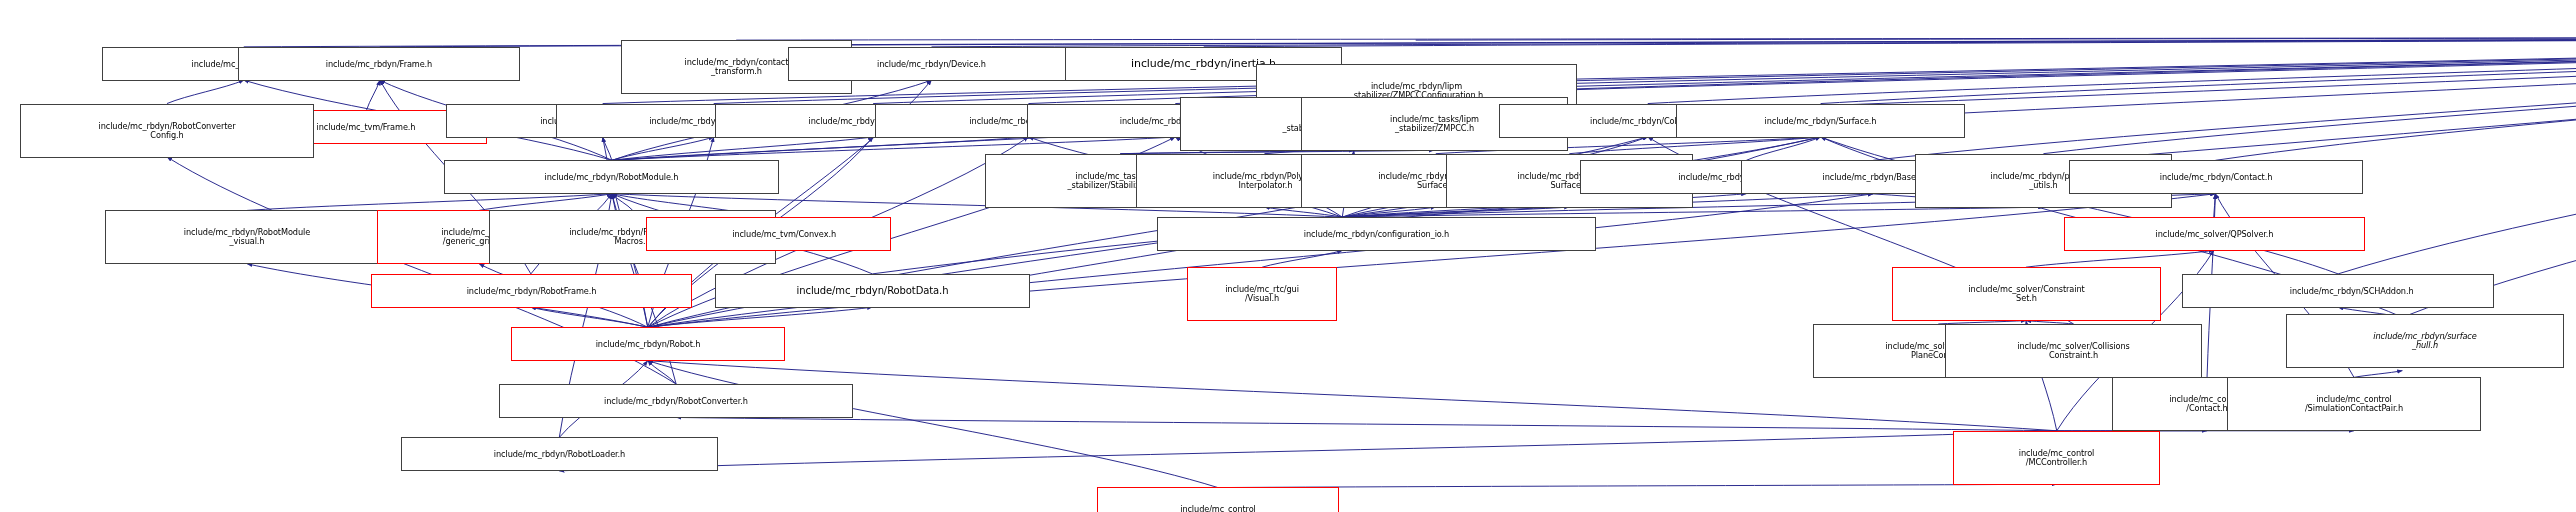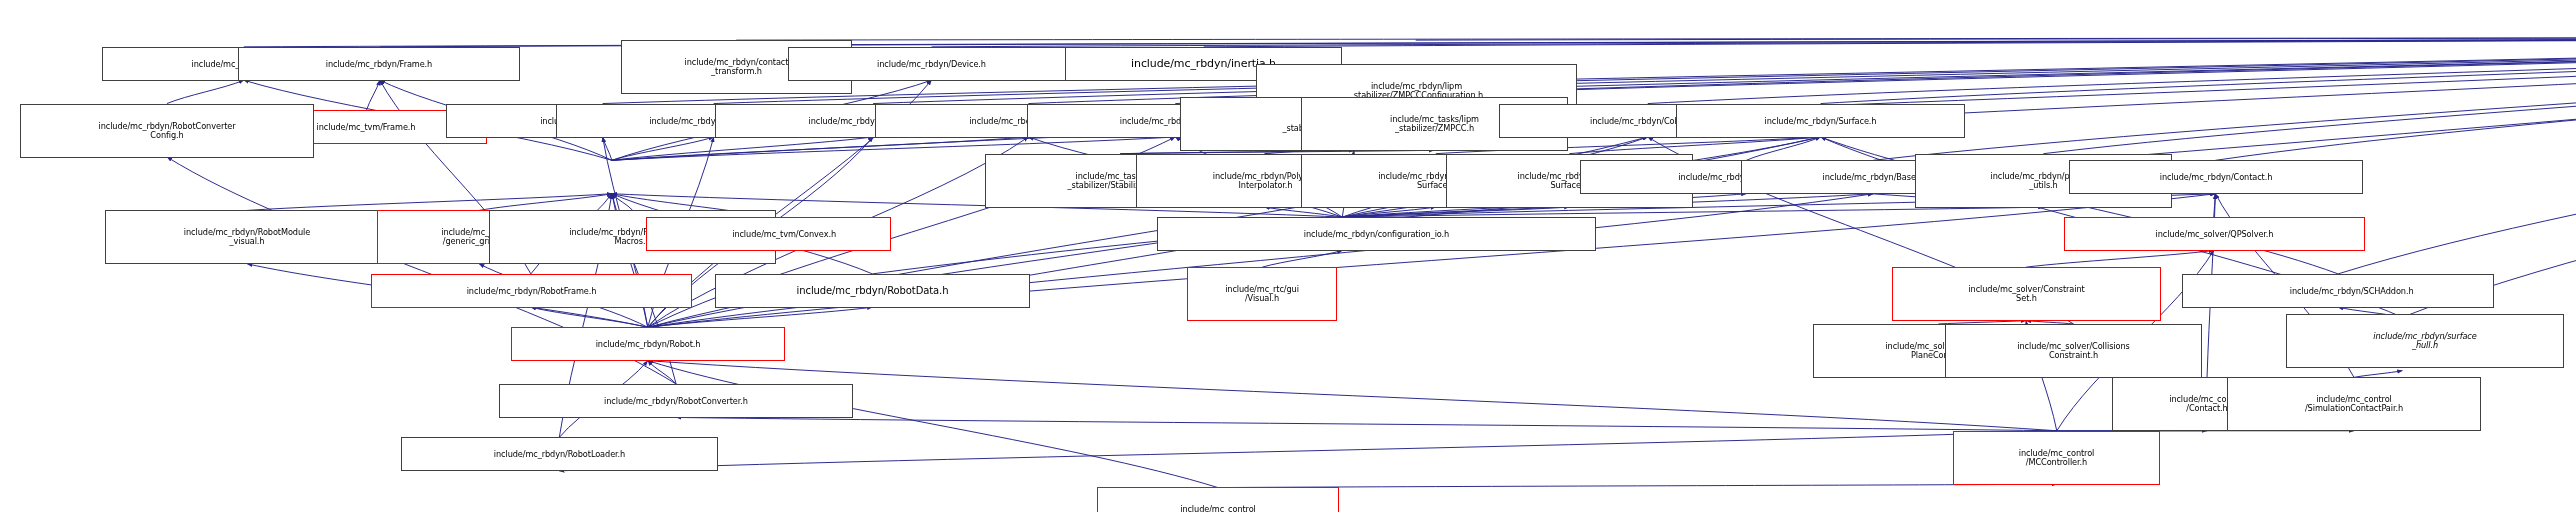--- a/index.html
+++ b/index.html
@@ -179,20 +179,21 @@
     <div class="node hdr" style="left: 556px; top: 104px; width: 315px; height: 34px; font-size: 8.2px;">include/mc_rbdyn/BodySensor.h</div>
     <div class="node hdr" style="left: 715px; top: 104px; width: 317px; height: 34px; font-size: 8.2px;">include/mc_rbdyn/ForceSensor.h</div>
     <div class="node hdr" style="left: 875px; top: 104px; width: 307px; height: 34px; font-size: 8.2px;">include/mc_rbdyn/Flexibility.h</div>
     <div class="node hdr" style="left: 1027px; top: 104px; width: 297px; height: 34px; font-size: 8.2px;">include/mc_rbdyn/Springs.h</div>
     <div class="node hdr" style="left: 1180px; top: 97px; width: 347px; height: 54px; font-size: 8.2px;">include/mc_rbdyn/lipm
 _stabilizer/StabilizerConfiguration.h</div>
     <div class="node hdr" style="left: 1301px; top: 97px; width: 267px; height: 54px; font-size: 8.2px;">include/mc_tasks/lipm
 _stabilizer/ZMPCC.h</div>
     <div class="node hdr" style="left: 1499px; top: 104px; width: 297px; height: 34px; font-size: 8.2px;">include/mc_rbdyn/Collision.h</div>
     <div class="node hdr" style="left: 1676px; top: 104px; width: 289px; height: 34px; font-size: 8.2px;">include/mc_rbdyn/Surface.h</div>
+    <div class="node hdr" style="left: 444px; top: 160px; width: 335px; height: 34px; font-size: 8.2px;">include/mc_rbdyn/RobotModule.h</div>
     <div class="node hdr" style="left: 985px; top: 154px; width: 270px; height: 54px; font-size: 8.2px;">include/mc_tasks/lipm
 _stabilizer/StabilizerTask.h</div>
     <div class="node hdr" style="left: 1136px; top: 154px; width: 259px; height: 54px; font-size: 8.2px;">include/mc_rbdyn/Polygon
 Interpolator.h</div>
     <div class="node hdr" style="left: 1301px; top: 154px; width: 270px; height: 54px; font-size: 8.2px;">include/mc_rbdyn/Cylindrical
 Surface.h</div>
     <div class="node hdr" style="left: 1446px; top: 154px; width: 247px; height: 54px; font-size: 8.2px;">include/mc_rbdyn/Gripper
 Surface.h</div>
     <div class="node hdr" style="left: 1580px; top: 160px; width: 334px; height: 34px; font-size: 8.2px;">include/mc_rbdyn/PlanarSurface.h</div>
     <div class="node hdr" style="left: 1741px; top: 160px; width: 264px; height: 34px; font-size: 8.2px;">include/mc_rbdyn/Base.h</div>

